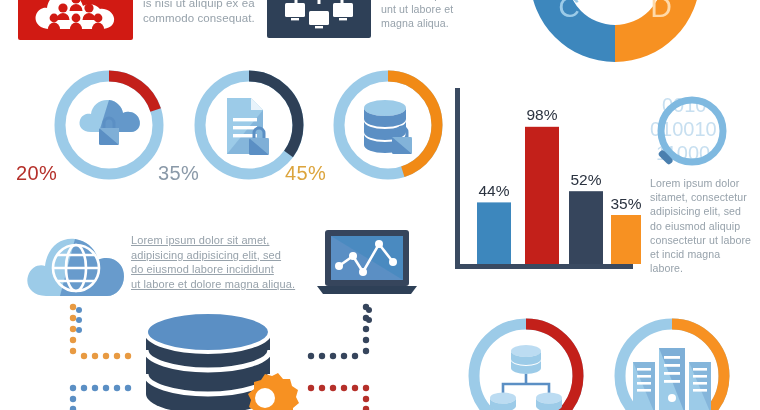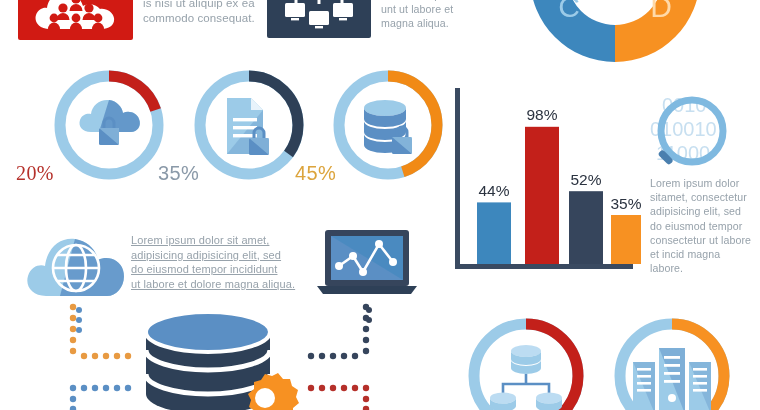--- a/index.html
+++ b/index.html
@@ -23,21 +23,21 @@
     color:#97a2ab;
     line-height:1.34;
     letter-spacing:.1px;
   }
   .t13{font-size:11px;text-decoration:underline;}
   .t12{font-size:11.5px;}
   .t11{font-size:10.6px;}
 
   
   .pct{font-size:20px;letter-spacing:.4px;}
-  .pct-red{color:#b5302a;font-family:Liberation Serif, serif;}
+  .pct-red{color:#b5302a;}
   .pct-slate{color:#8a99a8;}
   .pct-gold{color:#dca43c;}
 
   svg{display:block;overflow:visible;}
 
   
 </style>
 </head>
 <body>
 
@@ -153,21 +153,21 @@
         <ellipse cx="26" cy="9" rx="21" ry="8" fill="#9ccbe8"></ellipse>
         <path d="M5 9 v11 a21 8 0 0 0 42 0 v-11 a21 8 0 0 1 -42 0 z" fill="#5b8fc4"></path>
         <path d="M5 22 v11 a21 8 0 0 0 42 0 v-11 a21 8 0 0 1 -42 0 z" fill="#5b8fc4"></path>
         <path d="M5 35 v11 a21 8 0 0 0 42 0 v-11 a21 8 0 0 1 -42 0 z" fill="#5b8fc4"></path>
         <rect x="33" y="38" width="20" height="17" rx="1.5" fill="#5b8fc4"></rect>
         <path d="M33 38 h20 v17 z" fill="#9ccbe8" opacity="0.6"></path>
         <path d="M38 38 v-5 a5 5 0 0 1 10 0 v5" fill="none" stroke="#5b8fc4" stroke-width="3"></path>
       </g>
     </svg>
   </div>
-  <div class="abs pct pct-gold" style="left:295px;top:162px;">45%</div>
+  <div class="abs pct pct-gold" style="left:285px;top:162px;">45%</div>
 
   <div class="abs" style="left:455px;top:88px;width:180px;height:186px;">
     <svg width="180" height="186" viewBox="0 0 180 186">
 
       <rect x="0" y="0" width="5" height="181" fill="#3a4a61"></rect>
       <rect x="0" y="176" width="178" height="5" fill="#3a4a61"></rect>
 
       <rect x="22" y="114.4" width="34" height="61.6" fill="#3d87bd"></rect>
       <rect x="70" y="38.8" width="34" height="137.2" fill="#c3201a"></rect>
       <rect x="114" y="103.2" width="34" height="72.8" fill="#36455c"></rect>
@@ -193,21 +193,21 @@
         <circle cx="44" cy="43" r="31" fill="none" stroke="#7fb9e0" stroke-width="7"></circle>
         <rect x="10" y="66" width="16" height="7" rx="3" fill="#4a7fae" transform="rotate(45 18 69)"></rect>
       </g>
     </svg>
   </div>
 
   <div class="abs body-text t11" style="left:650px;top:176px;width:104px;">
     <div>Lorem ipsum dolor</div>
     <div>sitamet, consectetur</div>
     <div>adipisicing elit, sed</div>
-    <div>do eiusmod tempor</div>
+    <div>do eiusmod aliquip</div>
     <div>consectetur ut labore</div>
     <div>et incid magna</div>
     <div>labore.</div>
   </div>
 
   <div class="abs" style="left:22px;top:228px;width:110px;height:76px;">
     <svg width="110" height="76" viewBox="0 0 110 76">
       <path d="M24 68 C10 68 3 58 6 48 C9 38 18 36 23 38 C25 20 38 9 53 11 C66 13 74 22 76 32 C86 27 98 32 101 42 C105 55 96 68 85 68 Z" fill="#9ccbe8"></path>
       <path d="M53 11 C66 13 74 22 76 32 C86 27 98 32 101 42 C105 55 96 68 85 68 L38 68 Z" fill="#5b8fc4" opacity="0.8"></path>
       <g stroke="#ffffff" stroke-width="2.6" fill="none">
@@ -216,21 +216,21 @@
         <path d="M31 40 h46"></path>
         <path d="M35 27 h38"></path>
         <path d="M35 53 h38"></path>
       </g>
     </svg>
   </div>
 
   <div class="abs body-text t13" style="left:131px;top:233px;width:175px;">
     <div>Lorem ipsum dolor sit amet,</div>
     <div>adipisicing adipisicing elit, sed</div>
-    <div>do eiusmod tempor incididunt</div>
+    <div>do eiusmod labore incididunt</div>
     <div>ut labore et dolore magna aliqua.</div>
   </div>
 
   <div class="abs" style="left:313px;top:228px;width:108px;height:76px;">
     <svg width="108" height="76" viewBox="0 0 108 76">
       <rect x="12" y="2" width="84" height="56" rx="3" fill="#36455c"></rect>
       <rect x="18" y="8" width="72" height="44" fill="#5b8fc4"></rect>
       <path d="M18 8 h72 v44 z" fill="#3d87bd" opacity="0.55"></path>
       <polyline points="26,38 40,28 50,44 66,16 80,34" fill="none" stroke="#ffffff" stroke-width="2.6"></polyline>
       <g fill="#ffffff">

